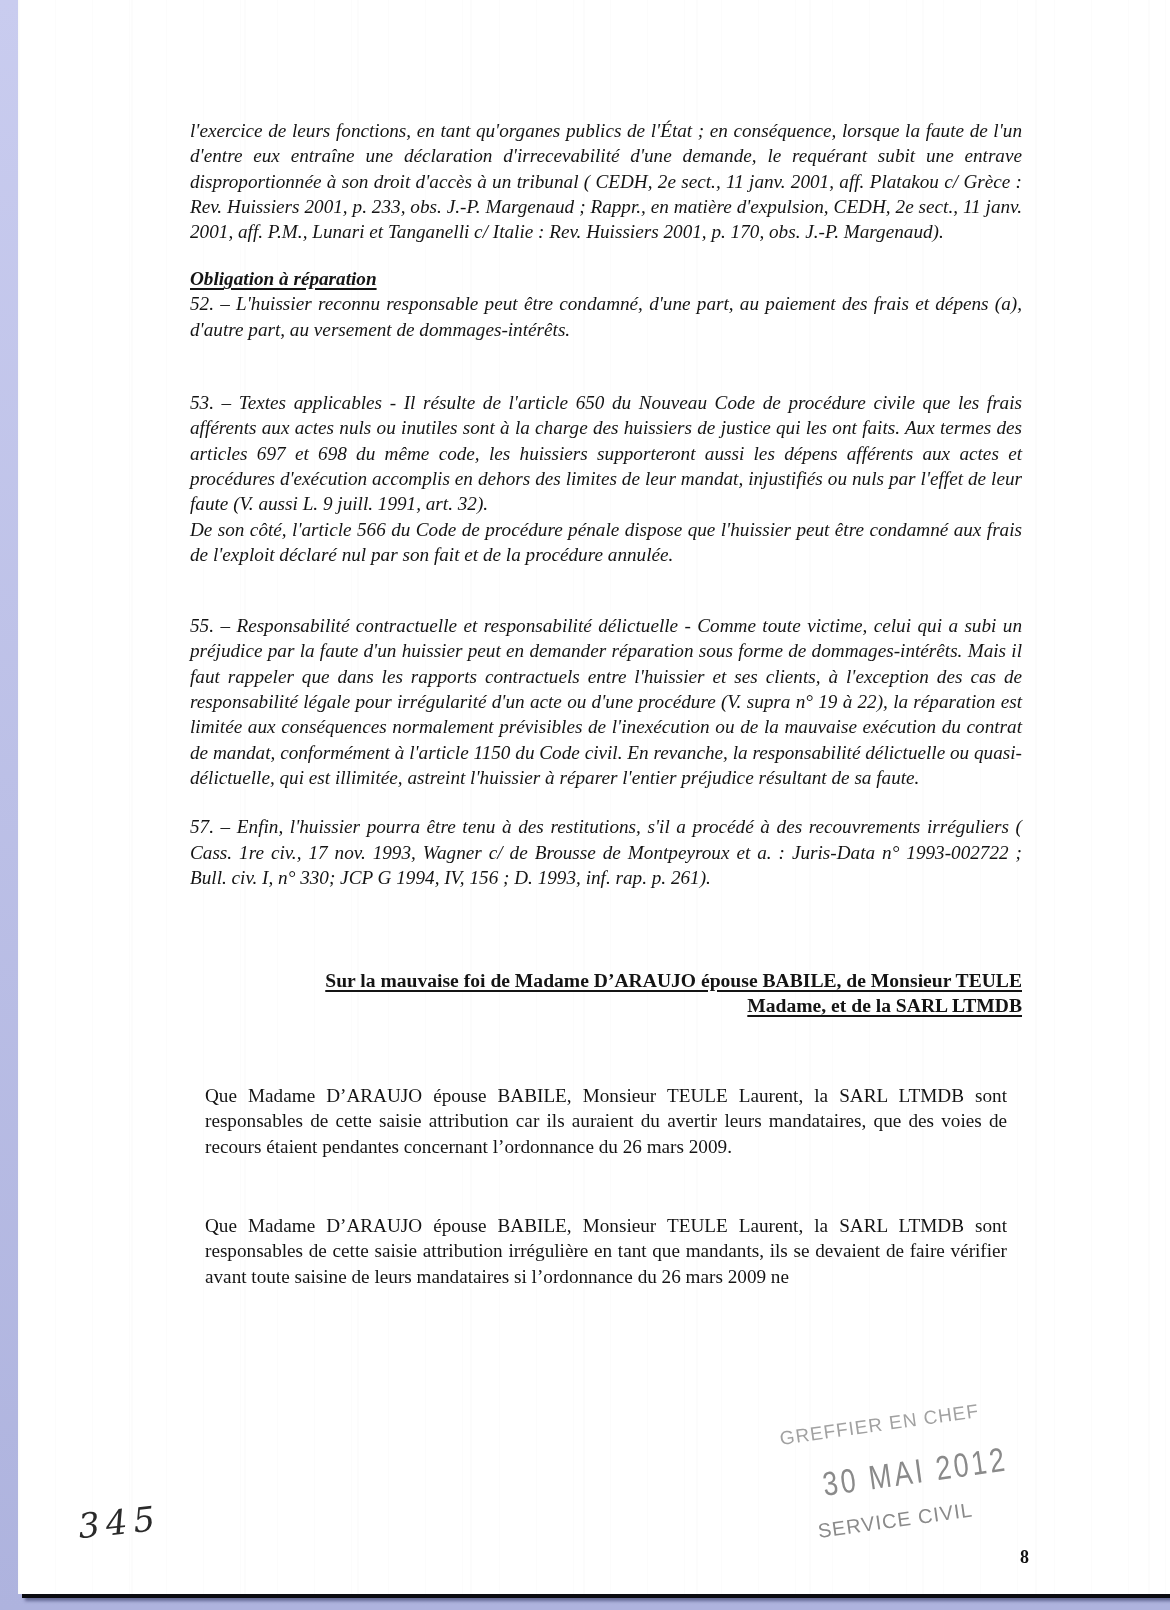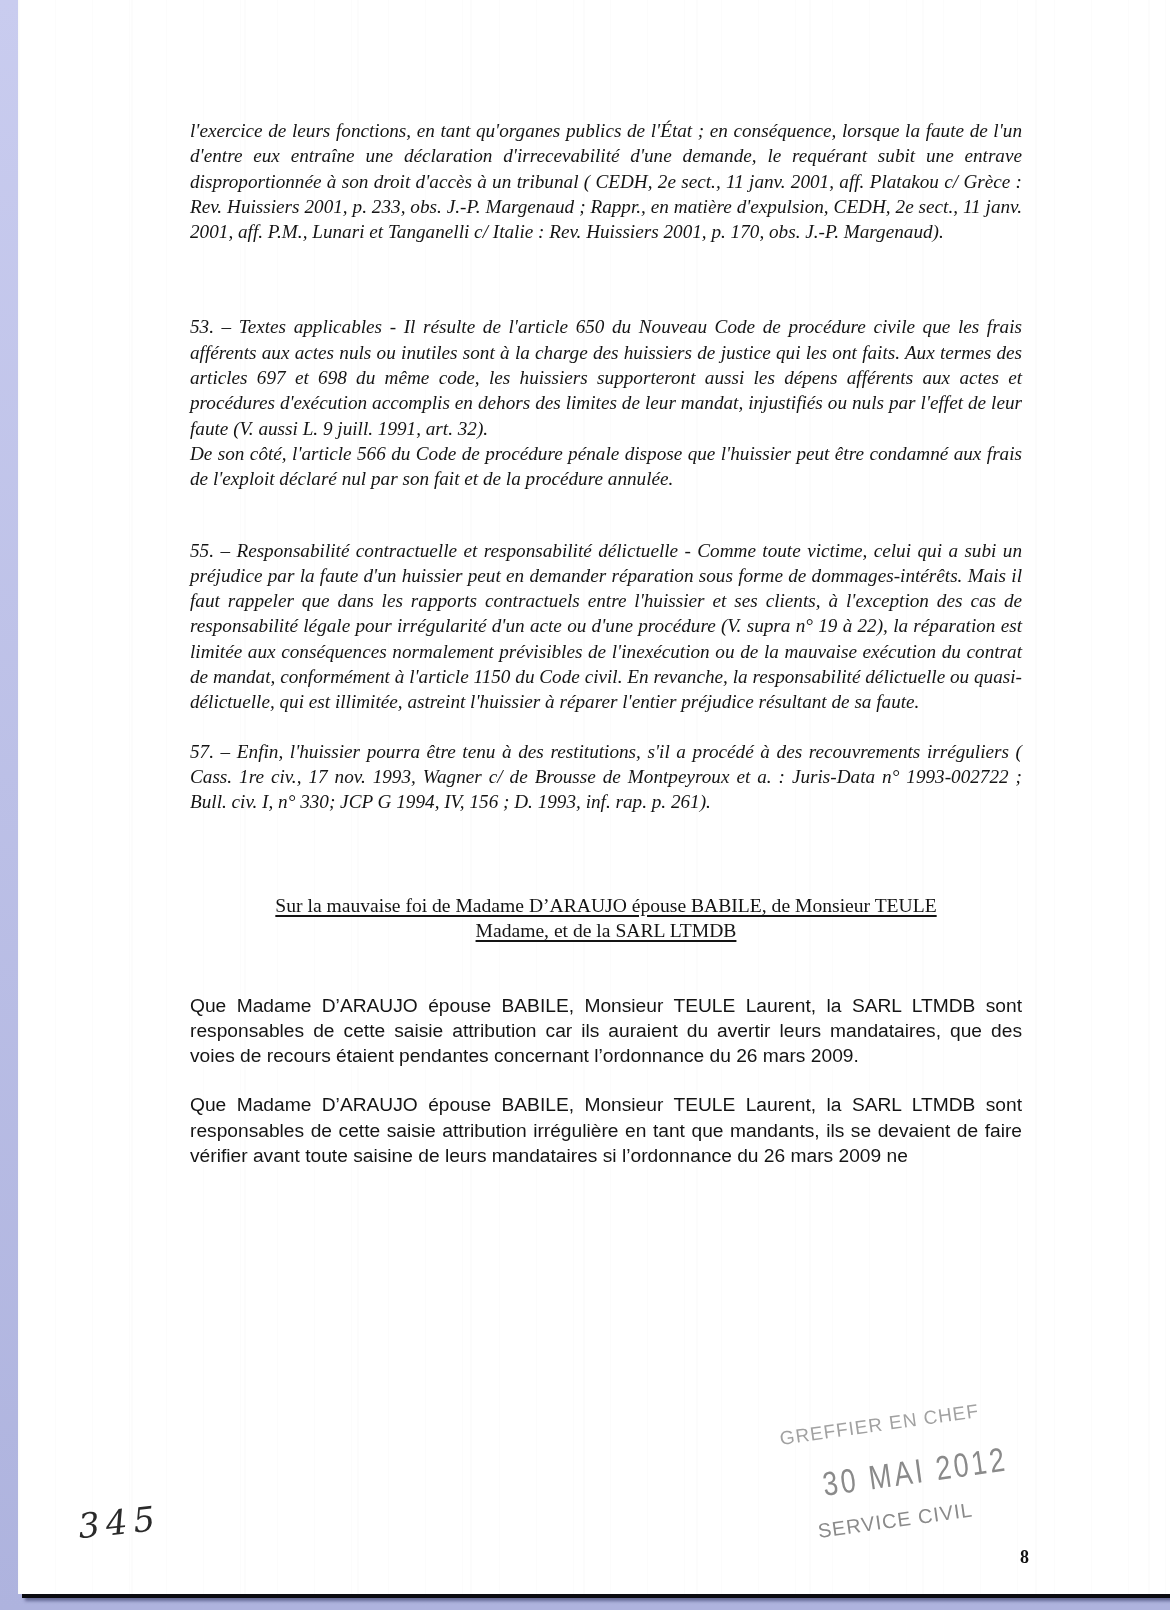--- a/index.html
+++ b/index.html
@@ -57,32 +57,32 @@
       font-style: italic;
       font-weight: bold;
       font-size: 19.2px;
       line-height: 25px;
       text-decoration: underline;
       text-decoration-thickness: 2px;
       text-underline-offset: 3px;
       margin: 0;
     }
     .roman {
-      font-family: Liberation Sans, sans-serif;
+      font-family: Liberation Serif, serif;
       font-size: 19.2px;
       line-height: 25.3px;
       text-align: justify;
-      margin: 0;
+      margin: 15px;
     }
     .section-title {
       font-family: "Liberation Serif", "DejaVu Serif", serif;
-      font-weight: normal;
+      font-weight: bold;
       font-size: 19.6px;
       line-height: 25px;
-      text-align: center;
+      text-align: right;
       text-decoration: underline;
       text-decoration-thickness: 2px;
       text-underline-offset: 3px;
       margin: 0;
     }
     .stamp {
       position: absolute;
       font-family: "Liberation Sans", "DejaVu Sans", sans-serif;
       color: #8a8a8a;
       letter-spacing: 1px;
@@ -114,20 +114,22 @@
 
 <div class="frame">
   <div class="page">
 
     <div class="content">
 
       <p class="it">l'exercice de leurs fonctions, en tant qu'organes publics de l'État ; en conséquence, lorsque la faute de l'un d'entre eux entraîne une déclaration d'irrecevabilité d'une demande, le requérant subit une entrave disproportionnée à son droit d'accès à un tribunal ( CEDH, 2e sect., 11 janv. 2001, aff. Platakou c/ Grèce : Rev. Huissiers 2001, p. 233, obs. J.-P. Margenaud ; Rappr., en matière d'expulsion, CEDH, 2e sect., 11 janv. 2001, aff. P.M., Lunari et Tanganelli c/ Italie : Rev. Huissiers 2001, p. 170, obs. J.-P. Margenaud).</p>
 
       <div style="height:22px"></div>
 
+      <p class="heading">Obligation à réparation</p>
+      <p class="it">52. – L'huissier reconnu responsable peut être condamné, d'une part, au paiement des frais et dépens (a), d'autre part, au versement de dommages-intérêts.</p>
 
       <div style="height:24px"></div>
 
 
       <div style="height:24px"></div>
 
       <p class="it"><b>53. – Textes applicables</b><span> - Il résulte de l'article 650 du Nouveau Code de procédure civile que les frais afférents aux actes nuls ou inutiles sont à la charge des huissiers de justice qui les ont faits. Aux termes des articles 697 et 698 du même code, les huissiers supporteront aussi les dépens afférents aux actes et procédures d'exécution accomplis en dehors des limites de leur mandat, injustifiés ou nuls par l'effet de leur faute (V. aussi  L. 9 juill. 1991, art. 32).</span><br><b>De son côté, l'article 566 du Code de procédure pénale dispose que l'huissier peut être condamné aux frais de l'exploit déclaré nul par son fait et de la procédure annulée.</b></p>
 
       <div style="height:22px"></div>
 

